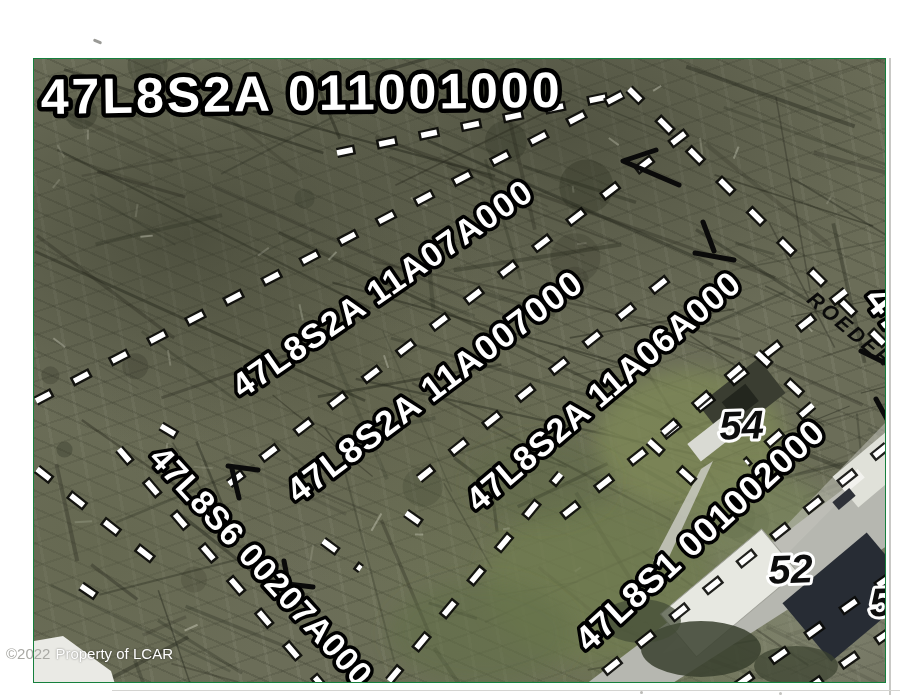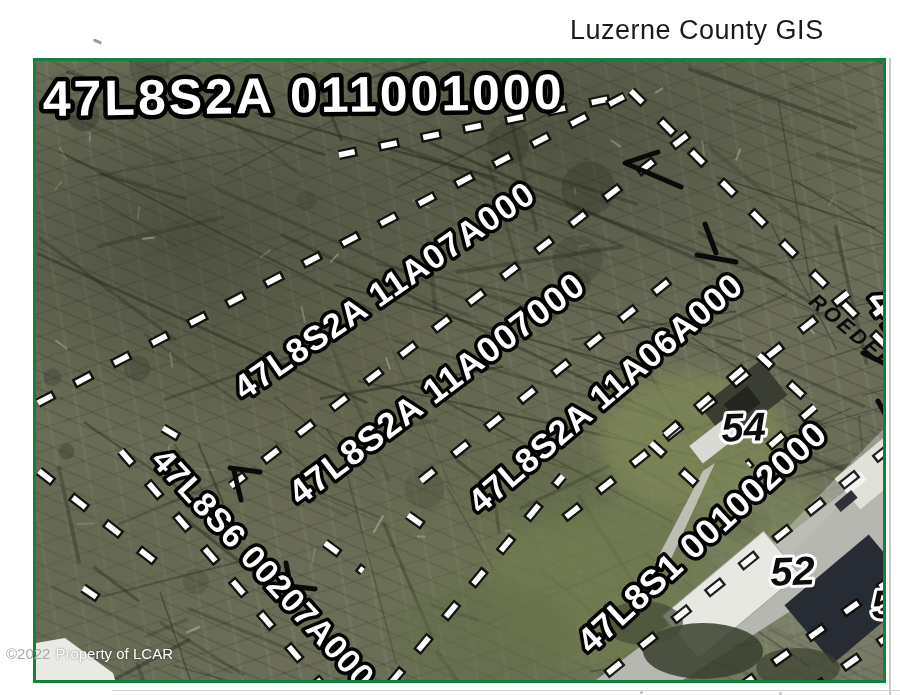--- a/index.html
+++ b/index.html
@@ -1,21 +1,21 @@
 <!DOCTYPE html>
 <html><head>
 <meta charset="utf-8">
 <style>
   html,body{margin:0;padding:0;background:#ffffff;}
   .page{position:relative;width:900px;height:695px;background:#ffffff;overflow:hidden;
         font-family:"Liberation Sans",sans-serif;}
   .gis-title{position:absolute;left:570px;top:15px;font-size:27px;color:#1a1a1a;
              letter-spacing:0.5px;white-space:nowrap;}
   .map{position:absolute;left:33px;top:58px;width:853px;height:625px;overflow:hidden;
-       border:3px solid #15803d;box-sizing:border-box;
+       border:1px solid #15803d;box-sizing:border-box;
        box-shadow:inset 0 3px 5px rgba(20,22,14,.55), inset -2px 0 3px rgba(20,22,14,.35);}
   .aerial{position:absolute;inset:0;background-color:#6b6d58;
     background-image:
       radial-gradient(420px 300px at 18% 28%, rgba(52,54,40,.55), transparent 70%),
       radial-gradient(500px 320px at 62% 12%, rgba(56,58,44,.50), transparent 70%),
       radial-gradient(380px 260px at 40% 55%, rgba(88,90,66,.45), transparent 70%),
       radial-gradient(300px 240px at 8% 78%,  rgba(96,100,74,.50), transparent 70%),
       radial-gradient(420px 300px at 66% 82%, rgba(112,124,78,.55), transparent 70%),
       radial-gradient(260px 200px at 90% 88%, rgba(168,170,158,.40), transparent 70%),
       repeating-linear-gradient(24deg,  rgba(30,32,22,.16) 0 2px, transparent 2px 16px),
@@ -35,21 +35,20 @@
               stroke-linejoin:round;stroke-linecap:round;}
   text.hnum{font-family:"Liberation Sans",sans-serif;font-weight:bold;font-style:italic;
             paint-order:stroke;stroke-linejoin:round;}
   text.street{font-family:"Liberation Sans",sans-serif;font-weight:bold;font-style:italic;}
 </style>
 </head>
 <body>
 
 <div class="page">
 
-  <div class="gis-title">Luzerne County GIS</div>
 
   <div class="map">
     <div class="aerial layer" style="left:0;top:0;width:853px;height:625px;"></div>
 
     <svg id="terrain" class="layer" viewBox="0 0 900 695" width="900" height="695">
         <g>
           <line x1="277.56918767653406" y1="231.5401589870453" x2="676.2923844815328" y2="420.6269269258463" stroke="#23251b" stroke-width="3.0" stroke-opacity="0.42"></line>
           <line x1="251.8687777519226" y1="110.10172247886658" x2="494.14061071092306" y2="174.9228158627517" stroke="#23251b" stroke-width="2.3" stroke-opacity="0.48"></line>
           <line x1="331.369345664978" y1="281.5559649467468" x2="639.1516851974142" y2="367.7176303632081" stroke="#23251b" stroke-width="2.0" stroke-opacity="0.46"></line>
           <line x1="389.926109790802" y1="337.118421792984" x2="715.7449501876864" y2="431.69084644115554" stroke="#23251b" stroke-width="3.1" stroke-opacity="0.29"></line>

